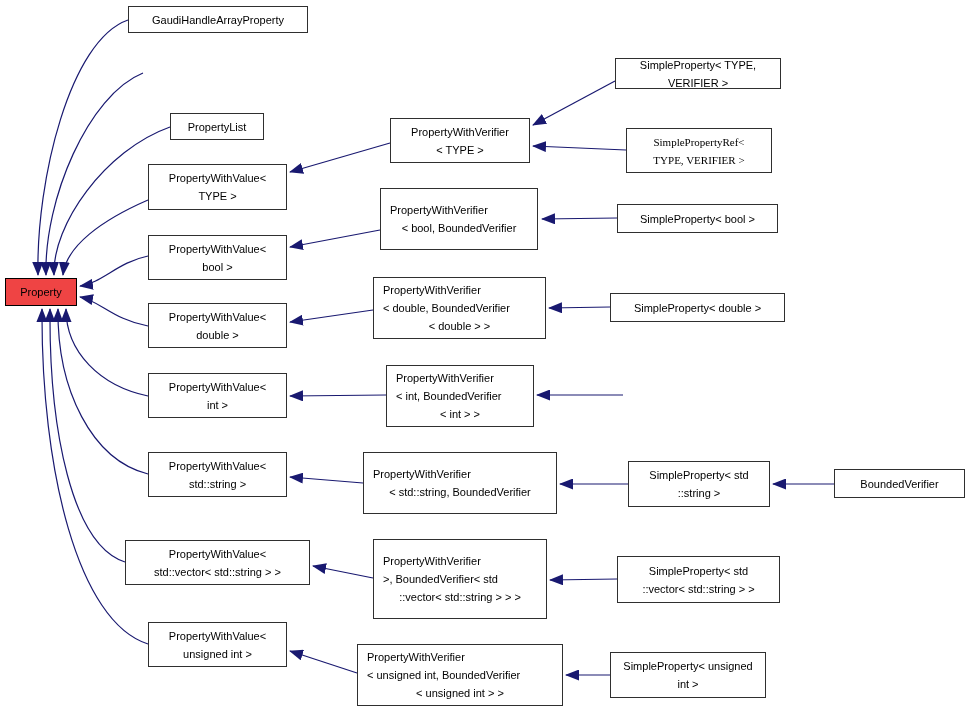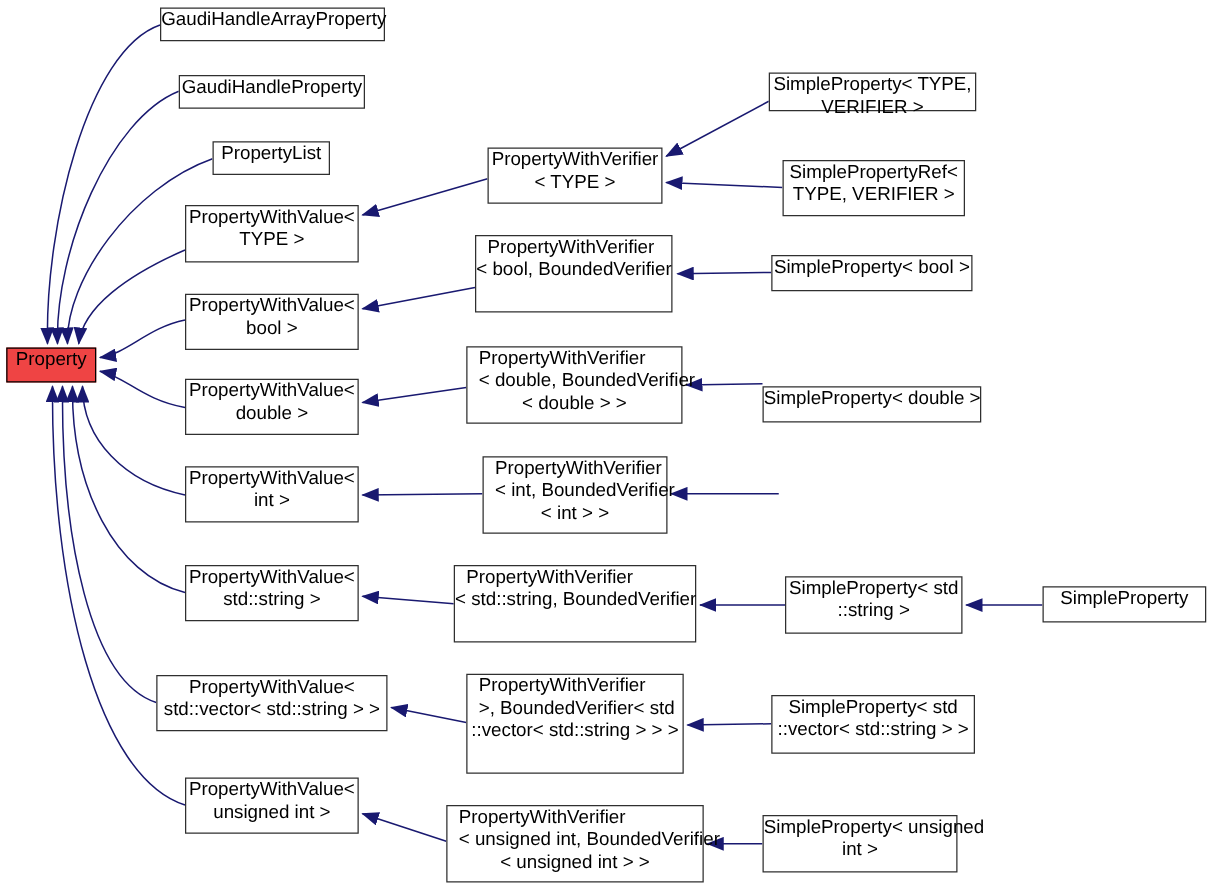--- a/index.html
+++ b/index.html
@@ -22,22 +22,22 @@
     width: 971px;
     height: 713px;
   }
   .node {
     position: absolute;
     box-sizing: border-box;
     background: #ffffff;
     border: 1.3px solid #2f2f2f;
     display: flex;
     flex-direction: column;
-    justify-content: flex-start;
-    font-size: 15px;
+    justify-content: center;
+    font-size: 11px;
     line-height: 18px;
     color: #000000;
     cursor: pointer;
   }
   .node span {
     display: block;
     width: 100%;
     text-align: center;
     white-space: nowrap;
   }
@@ -95,23 +95,20 @@
         <path d="M148,644 C78,622 41,470 42,309" fill="none" stroke="#191970" stroke-width="1.2" marker-end="url(#arrowhead)"></path>
       </g>
   </svg>
 
 <div class="node highlight" style="left: 5px; top: 278px; width: 72px; height: 28px;">
       <span>Property</span>
     </div>
     <div class="node" style="left: 128px; top: 6px; width: 180px; height: 27px;">
       <span>GaudiHandleArrayProperty</span>
     </div>
-    <div class="node" style="left: 143px; top: 60px; width: 149px; height: 27px;">
-      <span>GaudiHandleProperty</span>
-    </div>
     <div class="node" style="left: 170px; top: 113px; width: 94px; height: 27px;">
       <span>PropertyList</span>
     </div>
     <div class="node" style="left: 148px; top: 164px; width: 139px; height: 46px;">
       <span>PropertyWithValue&lt;</span>
       <span>TYPE &gt;</span>
     </div>
     <div class="node" style="left: 148px; top: 235px; width: 139px; height: 45px;">
       <span>PropertyWithValue&lt;</span>
       <span>bool &gt;</span>
@@ -165,38 +162,38 @@
     </div>
     <div class="node mixed" style="left: 357px; top: 644px; width: 206px; height: 62px;">
       <span>PropertyWithVerifier</span>
       <span>&lt; unsigned int, BoundedVerifier</span>
       <span>&lt; unsigned int &gt; &gt;</span>
     </div>
     <div class="node" style="left: 615px; top: 58px; width: 166px; height: 31px;">
       <span>SimpleProperty&lt; TYPE,</span>
       <span>VERIFIER &gt;</span>
     </div>
-    <div class="node" style="left: 626px; top: 128px; width: 146px; height: 45px;">
+    <div class="node" style="left: 626px; top: 128px; width: 146px; height: 45px; font-family: Liberation Serif, serif;">
       <span>SimplePropertyRef&lt;</span>
       <span>TYPE, VERIFIER &gt;</span>
     </div>
     <div class="node" style="left: 617px; top: 204px; width: 161px; height: 29px;">
       <span>SimpleProperty&lt; bool &gt;</span>
     </div>
-    <div class="node" style="left: 610px; top: 309px; width: 175px; height: 29px;">
+    <div class="node" style="left: 610px; top: 293px; width: 175px; height: 29px;">
       <span>SimpleProperty&lt; double &gt;</span>
     </div>
     <div class="node" style="left: 628px; top: 461px; width: 142px; height: 46px;">
       <span>SimpleProperty&lt; std</span>
       <span>::string &gt;</span>
     </div>
     <div class="node" style="left: 617px; top: 556px; width: 163px; height: 47px;">
       <span>SimpleProperty&lt; std</span>
       <span>::vector&lt; std::string &gt; &gt;</span>
     </div>
     <div class="node" style="left: 610px; top: 652px; width: 156px; height: 46px;">
       <span>SimpleProperty&lt; unsigned</span>
       <span>int &gt;</span>
     </div>
     <div class="node" style="left: 834px; top: 469px; width: 131px; height: 29px;">
-      <span>SimpleProperty</span>
+      <span>BoundedVerifier</span>
     </div>
   </div>
 
 </body></html>

